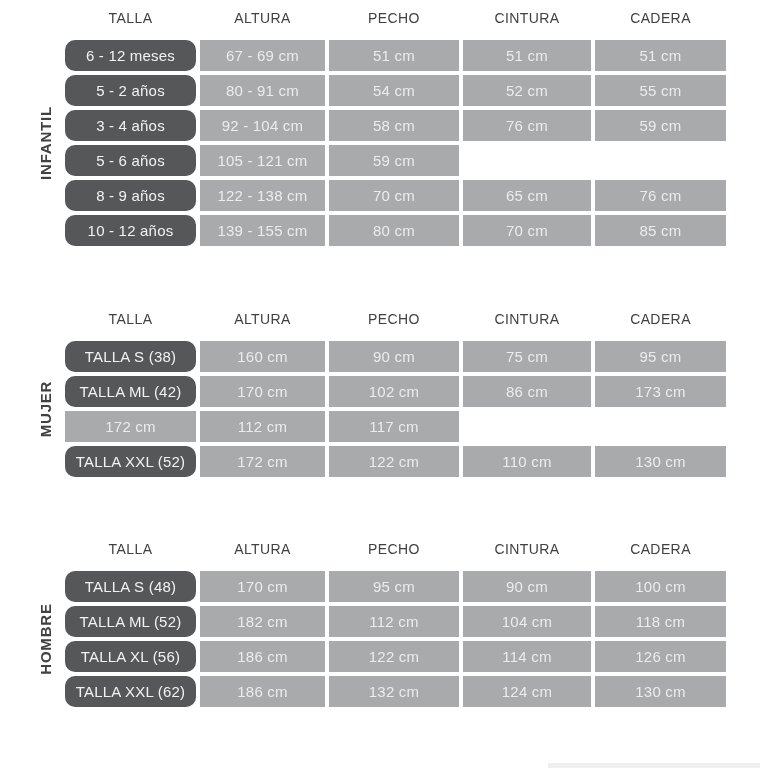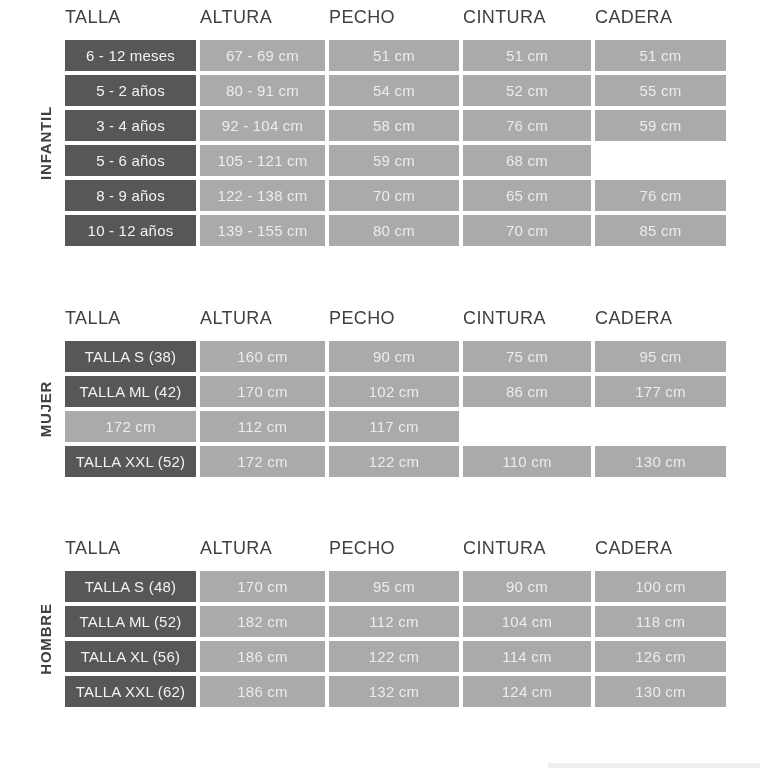--- a/index.html
+++ b/index.html
@@ -35,39 +35,41 @@
     display:grid;
     grid-template-columns:131px 125px 130px 128px 131px;
     column-gap:4px;
   }
   .header-row{
     height:23px;
     align-items:center;
     margin-bottom:11px;
   }
   .hcell{
-    font-size:18px;
+    text-align:center;
+    font-size:14px;
     letter-spacing:.4px;
     color:var(--header-text,#414042);
   }
   .body-row{
     margin-bottom:4px;
   }
   .cell{
     height:31px;
     display:flex;
     align-items:center;
     justify-content:center;
     font-size:15px;
     letter-spacing:.2px;
     white-space:nowrap;
   }
   .cell.dark{
     background:var(--dark-cell,#565759);
     color:var(--dark-cell-text,#f2f2f3);
+    border-radius:10px;
   }
   .cell.light{
     background:var(--light-cell,#a9aaac);
     color:var(--light-cell-text,#ebecec);
     text-align:center;
   }
   .side-label{
     position:absolute;
     left:-79px;
     width:120px;
@@ -125,21 +127,20 @@
       <div class="cell dark">3 - 4 años</div>
       <div class="cell light">92 - 104 cm</div>
       <div class="cell light">58 cm</div>
       <div class="cell light">76 cm</div>
       <div class="cell light">59 cm</div>
     </div>
     <div class="body-row">
       <div class="cell dark">5 - 6 años</div>
       <div class="cell light">105 - 121 cm</div>
       <div class="cell light">59 cm</div>
-      <div class="cell light">68 cm</div>
     </div>
     <div class="body-row">
       <div class="cell dark">8 - 9 años</div>
       <div class="cell light">122 - 138 cm</div>
       <div class="cell light">70 cm</div>
       <div class="cell light">65 cm</div>
       <div class="cell light">76 cm</div>
     </div>
     <div class="body-row">
       <div class="cell dark">10 - 12 años</div>
@@ -164,21 +165,21 @@
       <div class="cell light">160 cm</div>
       <div class="cell light">90 cm</div>
       <div class="cell light">75 cm</div>
       <div class="cell light">95 cm</div>
     </div>
     <div class="body-row">
       <div class="cell dark">TALLA ML (42)</div>
       <div class="cell light">170 cm</div>
       <div class="cell light">102 cm</div>
       <div class="cell light">86 cm</div>
-      <div class="cell light">177 cm</div>
+      <div class="cell light">173 cm</div>
     </div>
     <div class="body-row">
       <div class="cell light">172 cm</div>
       <div class="cell light">112 cm</div>
       <div class="cell light">117 cm</div>
     </div>
     <div class="body-row">
       <div class="cell dark">TALLA XXL (52)</div>
       <div class="cell light">172 cm</div>
       <div class="cell light">122 cm</div>

